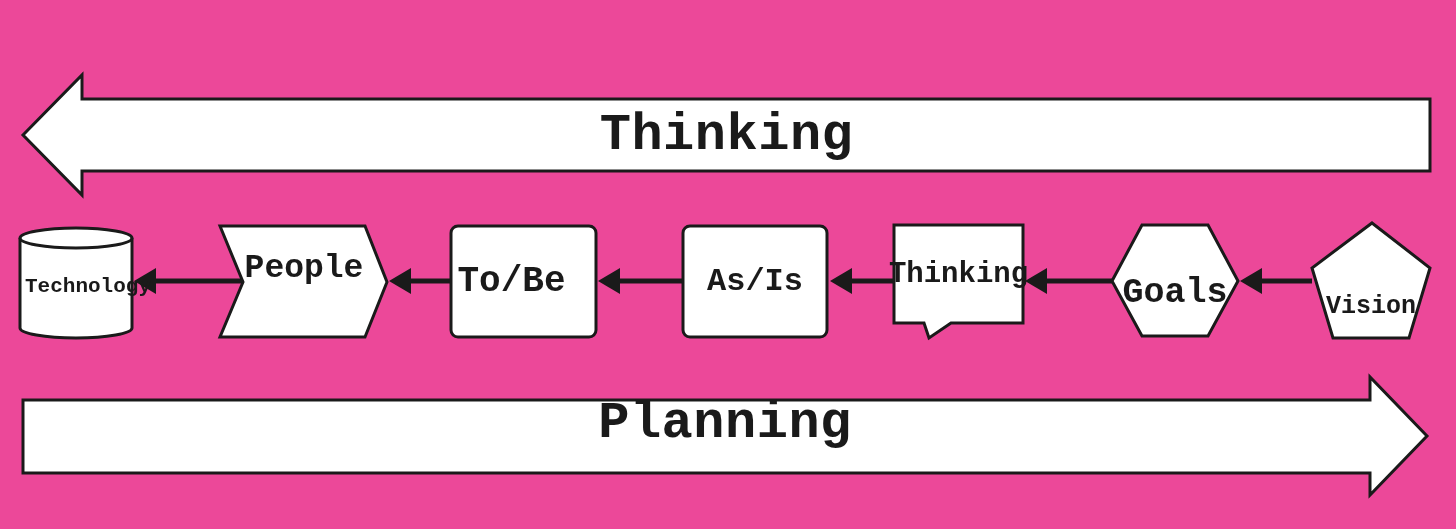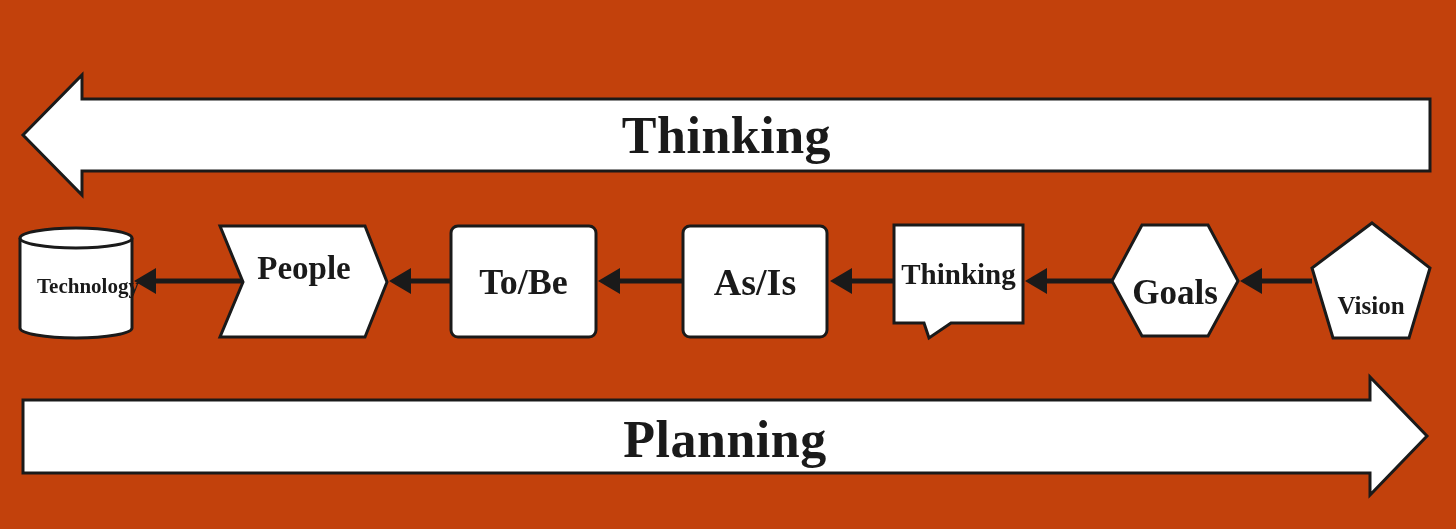--- a/index.html
+++ b/index.html
@@ -4,23 +4,23 @@
 <style>
   html, body {
     margin: 0;
     padding: 0;
     background: #f7f7f7;
   }
   .stage {
     position: relative;
     width: 1456px;
     height: 529px;
-    background: #c2410c;
+    background: #ec4899;
     overflow: hidden;
-    font-family: Liberation Serif, serif;
+    font-family: Liberation Mono, monospace;
   }
   .stage svg {
     position: absolute;
     left: 0;
     top: 0;
     width: 1456px;
     height: 529px;
   }
   .shape {
     fill: #ffffff;
@@ -102,29 +102,29 @@
 
     <path class="shape" d="M894,225 L1023,225 L1023,323 L951,323 L929,338 L924,323 L894,323 Z"></path>
 
     <polygon class="shape" points="1112,281 1142,225 1208,225 1238,281 1208,336 1142,336"></polygon>
 
     <polygon class="shape" points="1372,223 1430,268 1409,338 1333,338 1312,268"></polygon>
   </svg>
 
   <div class="label banner-label" style="left:23px; top:99px; width:1407px; height:72px;">Thinking</div>
 
-  <div class="label banner-label" style="left:23px; top:392px; width:1404px; height:94px;">Planning</div>
+  <div class="label banner-label" style="left:23px; top:376px; width:1404px; height:94px;">Planning</div>
 
   <div class="label" style="left:20px; top:242px; width:112px; height:88px; font-size:21px;padding-left:12px;">Technology</div>
 
   <div class="label" style="left:243px; top:226px; width:122px; height:85px; font-size:33px;">People</div>
 
-  <div class="label" style="left:451px; top:226px; width:145px; height:111px; font-size:36px;">To/Be</div>
+  <div class="label" style="left:439px; top:226px; width:145px; height:111px; font-size:36px;">To/Be</div>
 
-  <div class="label" style="left:683px; top:226px; width:144px; height:111px; font-size:38px;">As/Is</div>
+  <div class="label" style="left:683px; top:226px; width:144px; height:111px; font-size:32px;">As/Is</div>
 
   <div class="label" style="left:894px; top:225px; width:129px; height:98px; font-size:29px;">Thinking</div>
 
   <div class="label" style="left:1112px; top:225px; width:126px; height:135px; font-size:35px;">Goals</div>
 
   <div class="label" style="left:1312px; top:269px; width:118px; height:74px; font-size:25px;">Vision</div>
 
 </div>
 
 </body></html>

